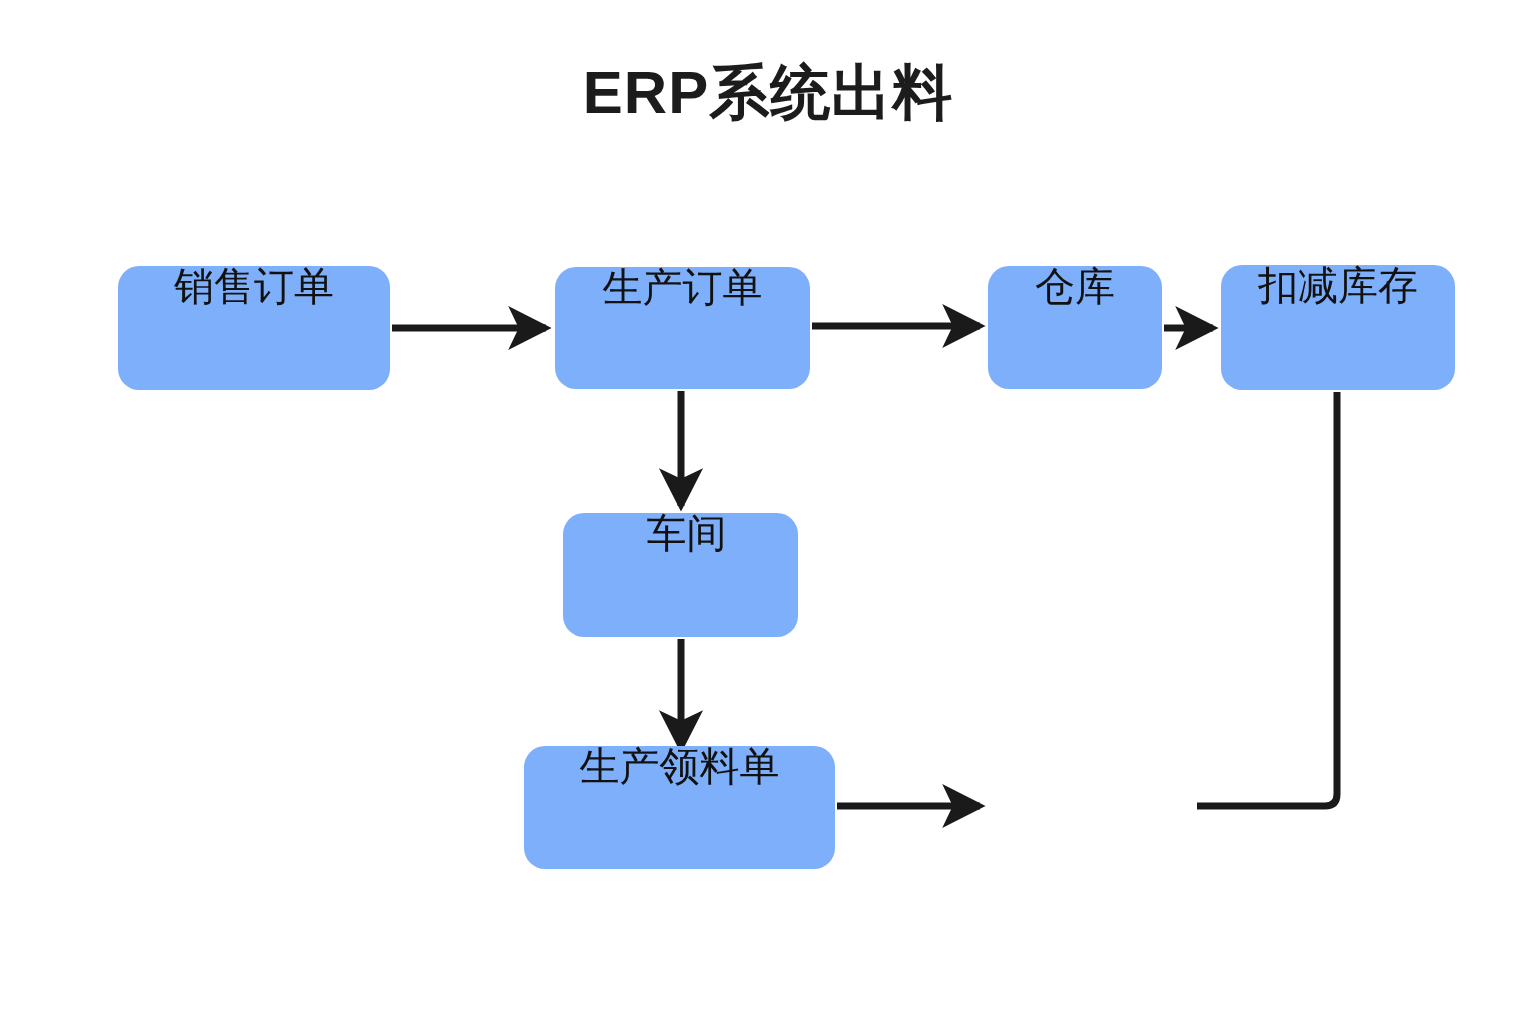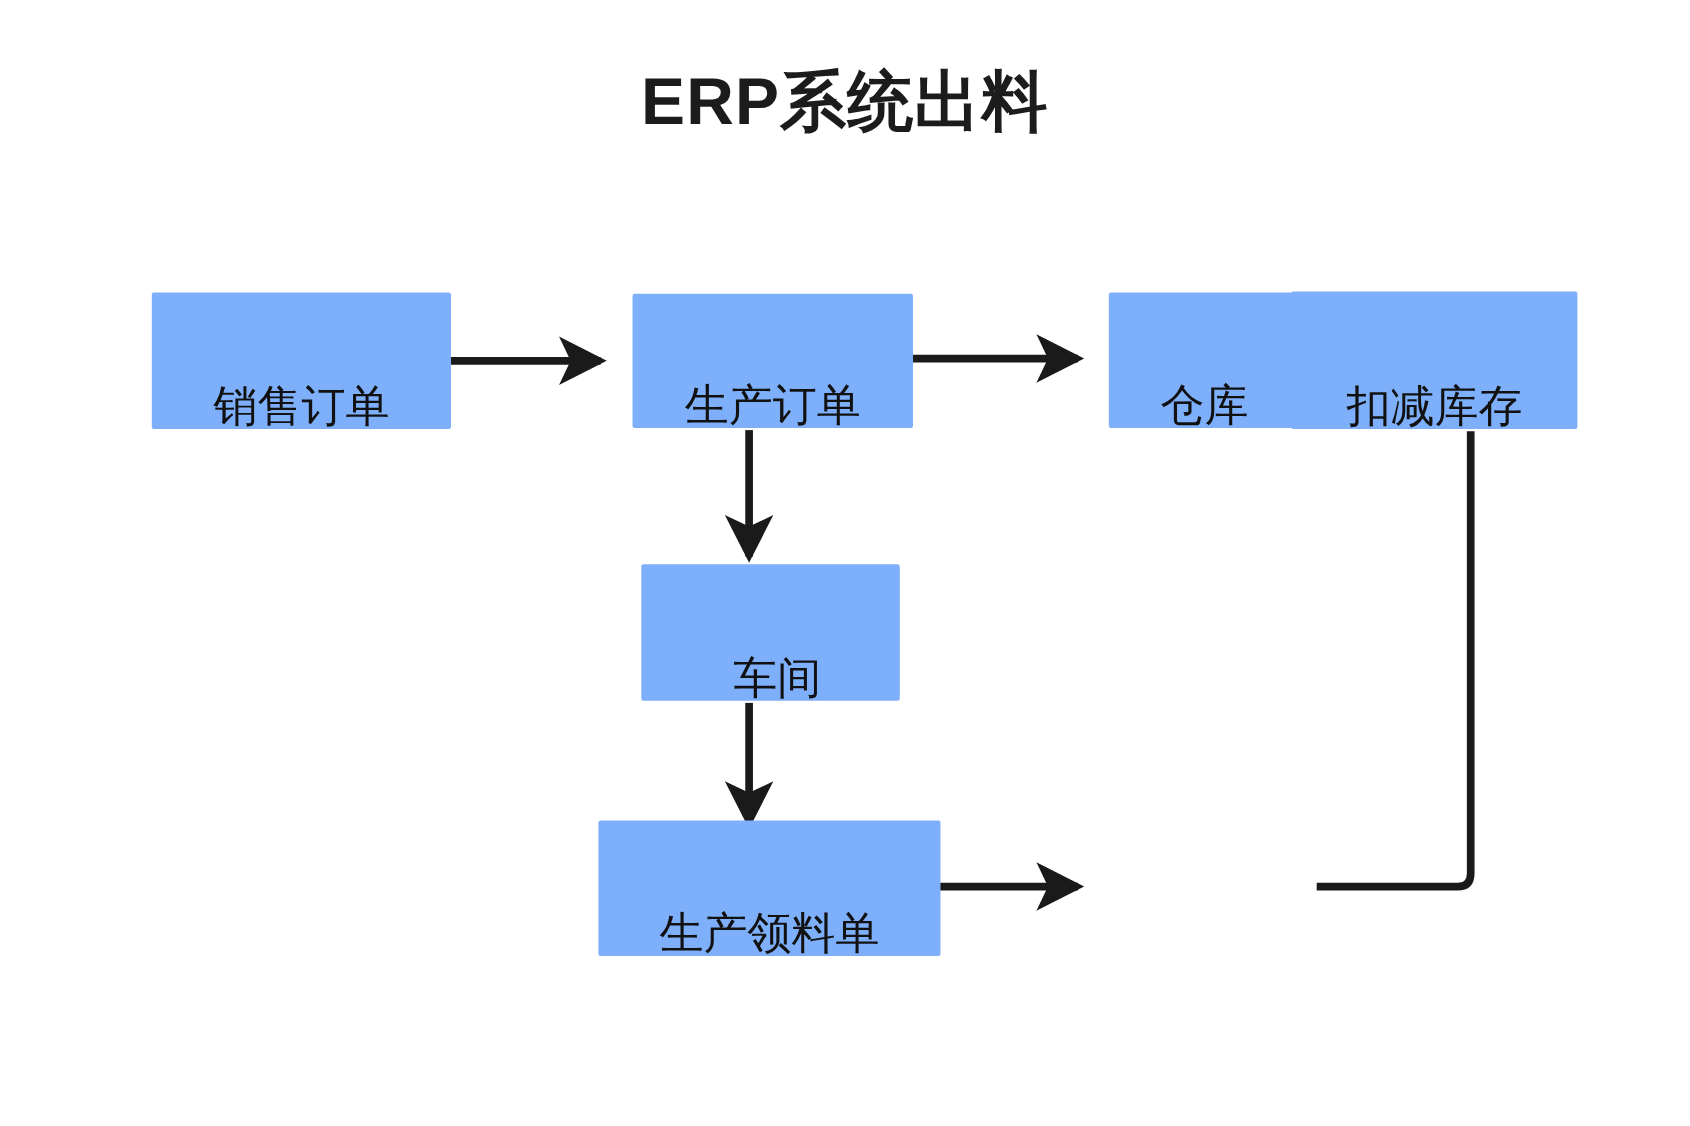--- a/index.html
+++ b/index.html
@@ -39,39 +39,38 @@
     font-weight: 700;
     color: #1c1c1c;
     letter-spacing: 1px;
     line-height: 1.1;
     white-space: nowrap;
   }
   .node {
     position: absolute;
     box-sizing: border-box;
     background: #7eaffa;
-    border-radius: 2px;
+    border-radius: 21px;
     display: flex;
-    align-items: flex-end;
+    align-items: flex-start;
     justify-content: center;
     color: #111111;
     font-size: 40px;
     font-weight: 500;
     line-height: 1;
     white-space: nowrap;
-    margin-left: 20px;
   }
   .node-label {
     display: block;
   }
   
   #node-sales      { left: 118px;  top: 266px; width: 272px; height: 124px; }
   #node-production { left: 555px;  top: 267px; width: 255px; height: 122px; }
   #node-warehouse  { left: 988px;  top: 266px; width: 174px; height: 123px; }
-  #node-deduct     { left: 1154px; top: 265px; width: 260px; height: 125px; }
+  #node-deduct     { left: 1221px; top: 265px; width: 234px; height: 125px; }
   #node-workshop   { left: 563px;  top: 513px; width: 235px; height: 124px; padding-left: 12px; }
   #node-requisition{ left: 524px;  top: 746px; width: 311px; height: 123px; }
   #node-outbound   { left: 988px;  top: 742px; width: 207px; height: 126px; }
 </style>
 </head>
 <body>
 
 <div id="canvas">
 
   <div class="title">ERP系统出料</div>

